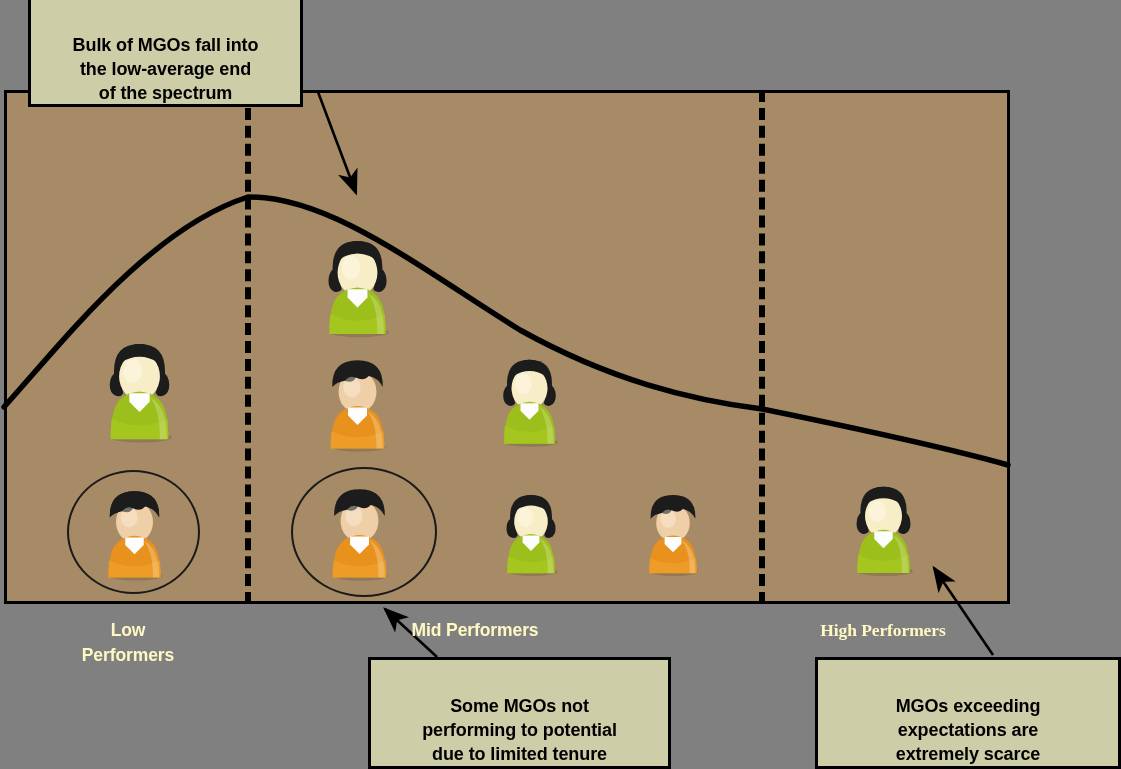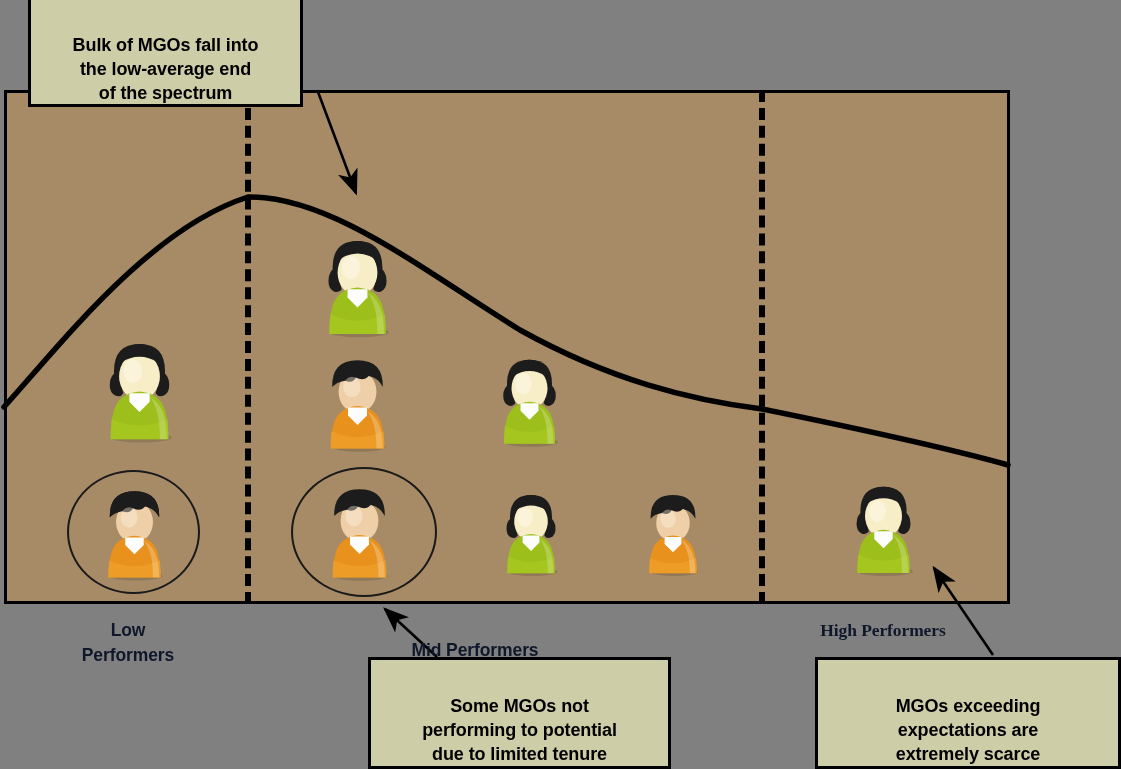--- a/index.html
+++ b/index.html
@@ -42,21 +42,21 @@
     position: absolute;
     border: 2px solid #1a1a1a;
     border-radius: 50%;
     box-sizing: border-box;
     background: transparent;
   }
 
   
   .cat-label {
     position: absolute;
-    color: #0f172a;
+    color: #fef9c3;
     font-size: 17.5px;
     font-weight: 700;
     text-align: center;
     line-height: 1.45;
     letter-spacing: -0.1px;
     white-space: pre-line;
   }
 
   
   .callout {
@@ -241,21 +241,21 @@
       <path d="M17,100 q33,16 66,0 q1,14 1,24 l-68,0 q0,-10 1,-24 z" fill="#a8c922" opacity="0.65"></path>
       <path d="M62,74 q14,8 18,26 q2,12 2,24 l-8,0 q0,-22 -4,-34 q-3,-10 -8,-16 z" fill="#ffffff" opacity="0.22"></path>
       <path d="M38,70 l12,0 l12,0 l0,10 l-12,12 l-12,-12 z" fill="#fdfdfd"></path>
       <ellipse cx="42" cy="44" rx="11" ry="14" fill="#fffaf0" opacity="0.45"></ellipse>
     </svg>
   </div>
 
   <div class="cat-label" style="left:48px; top:618px; width:160px;">Low
 Performers</div>
 
-  <div class="cat-label" style="left:355px; top:618px; width:240px;margin-top:20px;">Mid Performers</div>
+  <div class="cat-label" style="left:355px; top:618px; width:240px;">Mid Performers</div>
 
   <div class="cat-label" style="left:763px; top:618px; width:240px;font-family:Liberation Serif, serif;">High Performers</div>
 
   <div class="callout" style="left:28px; top:-3px; width:275px; height:110px;">
     <span>Bulk of MGOs fall into
 the low-average end
 of the spectrum</span>
   </div>
 
   <div class="callout" style="left:368px; top:657px; width:303px; height:112px;">

